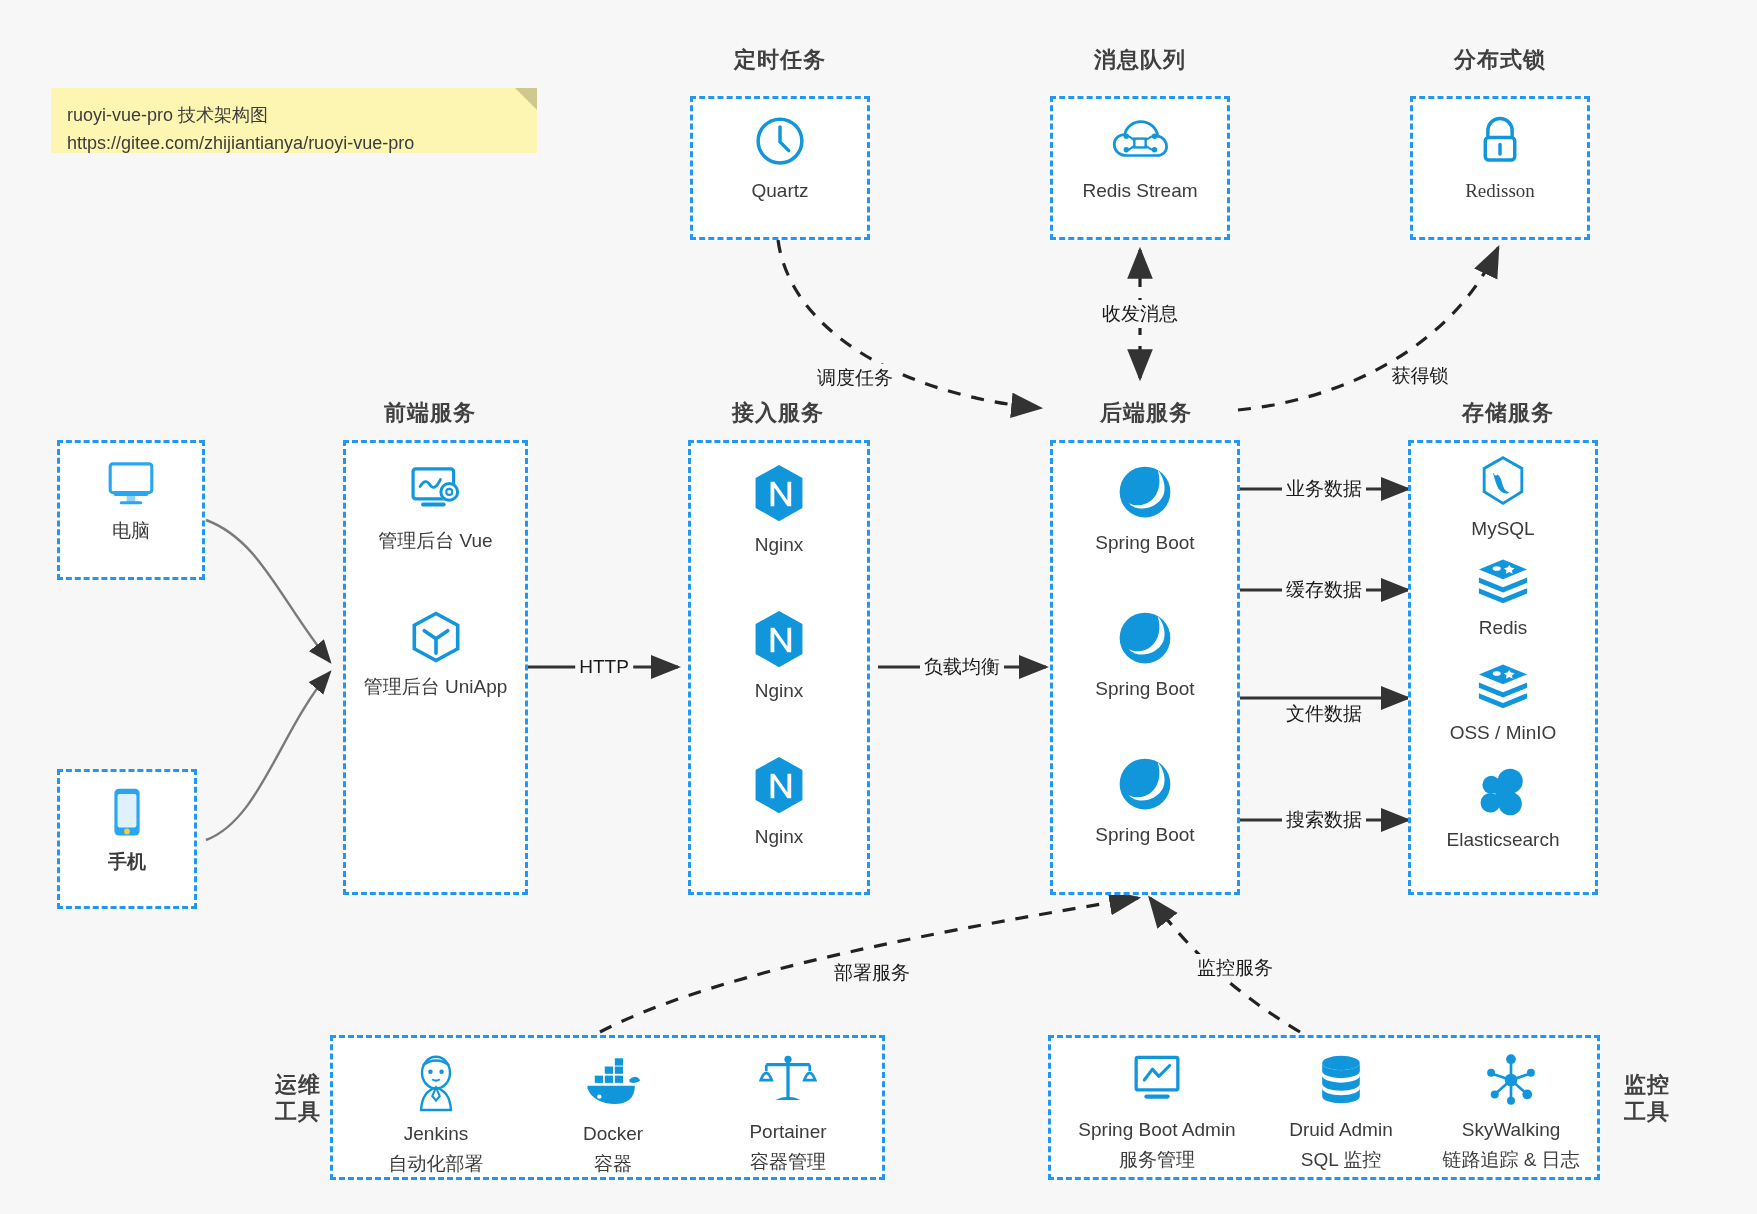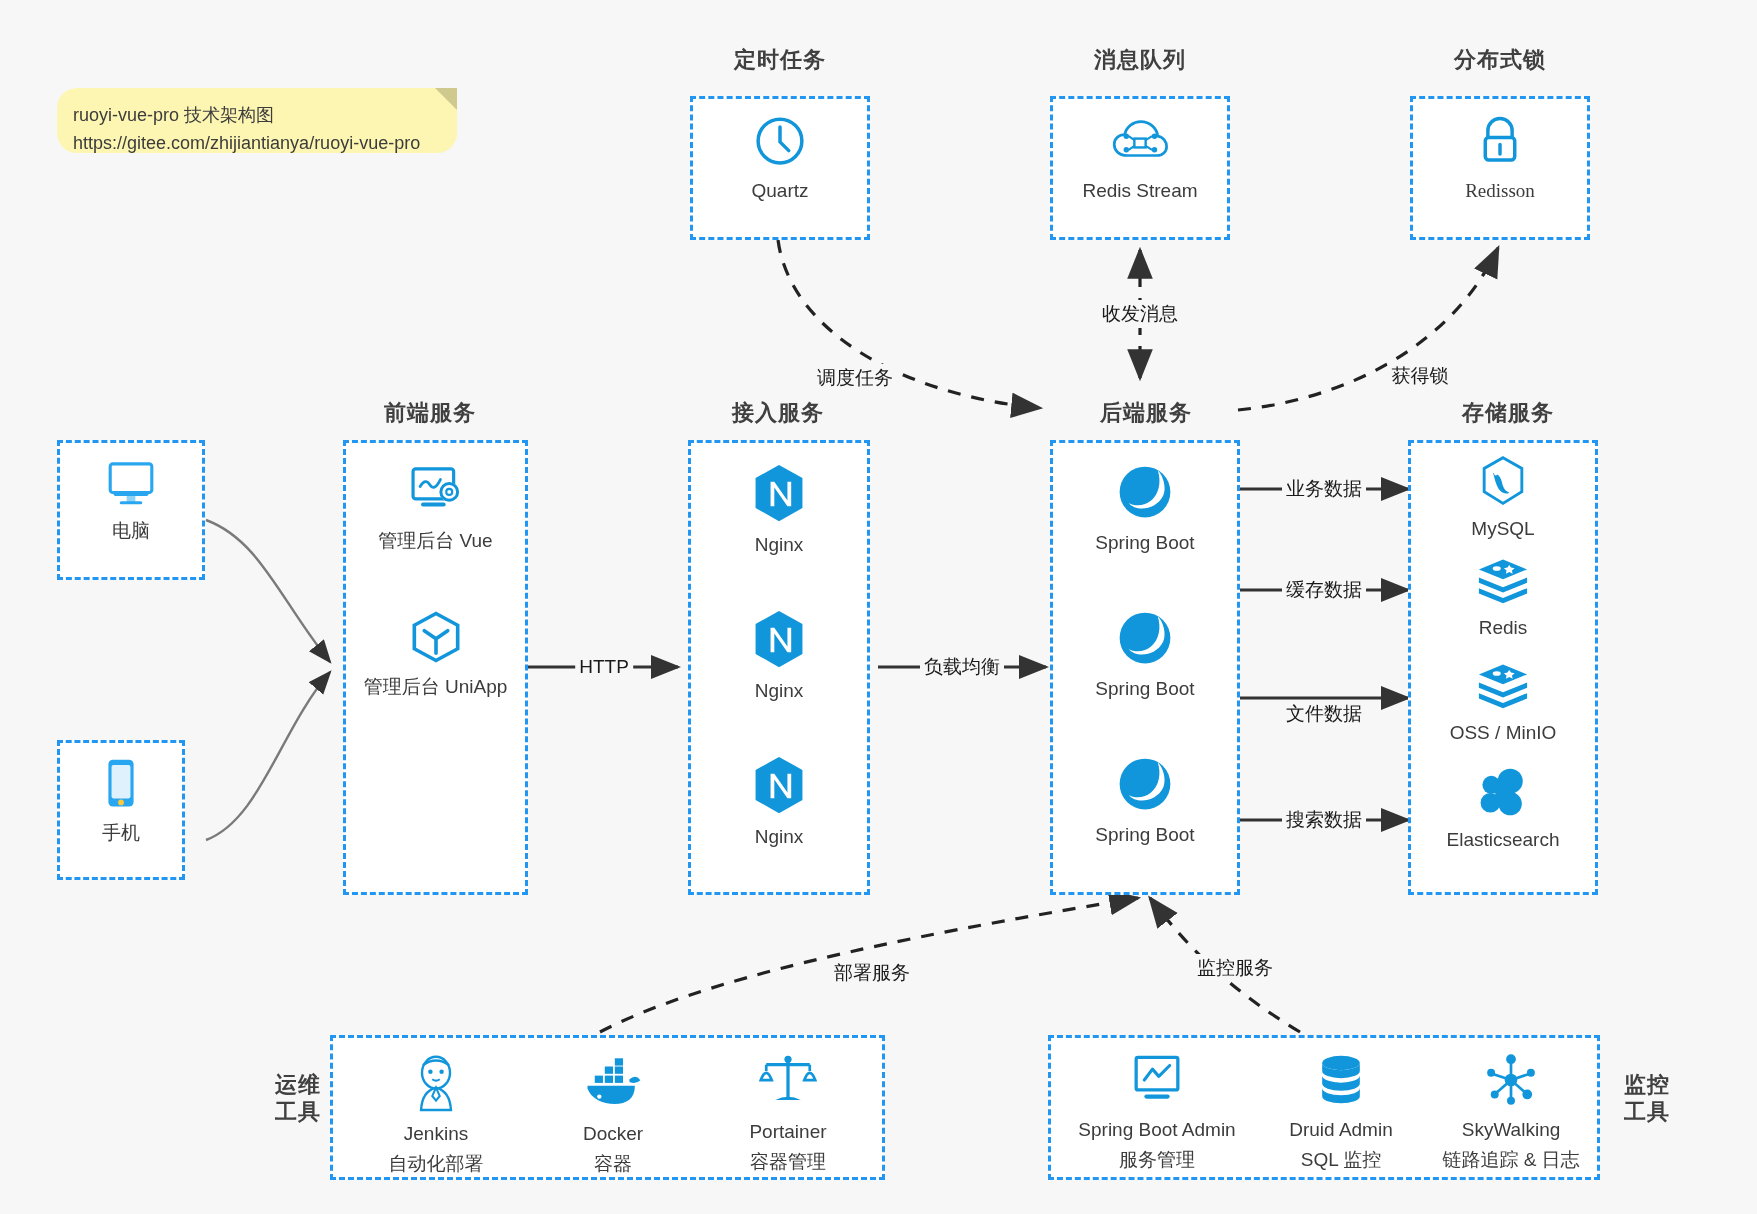--- a/index.html
+++ b/index.html
@@ -100,21 +100,21 @@
 
     <line x1="1140" y1="250" x2="1140" y2="378" stroke="#222" stroke-width="3.2" stroke-dasharray="13 11" marker-end="url(#arrow)" marker-start="url(#arrowback)"></line>
 
     <path d="M1238,410 C1340,400 1450,350 1498,248" fill="none" stroke="#222" stroke-width="3.2" stroke-dasharray="13 11" marker-end="url(#arrow)"></path>
 
     <path d="M600,1032 C700,980 880,940 1138,898" fill="none" stroke="#222" stroke-width="3.2" stroke-dasharray="13 11" marker-end="url(#arrow)"></path>
 
     <path d="M1300,1032 C1230,990 1190,950 1150,898" fill="none" stroke="#222" stroke-width="3.2" stroke-dasharray="13 11" marker-end="url(#arrow)"></path>
   </svg>
 
-  <div class="note" style="left:57px;top:88px;width:400px;height:65px;border-radius:20px;">
+  <div class="note" style="left:51px;top:88px;width:486px;height:65px;">
     <span class="fold"></span>
     <div>ruoyi-vue-pro 技术架构图</div>
     <div>https://gitee.com/zhijiantianya/ruoyi-vue-pro</div>
   </div>
 
   <div class="group-title" style="left:690px;top:45px;width:180px;">定时任务</div>
   <div class="group" style="left:690px;top:96px;width:180px;height:144px;">
     <div class="node" style="left:0;top:14px;width:100%;">
       <span class="ic">
         <svg width="56" height="56" viewBox="0 0 64 64">
@@ -165,21 +165,21 @@
           <rect x="8" y="8" width="48" height="33" rx="3" fill="none" stroke="#29a6f0" stroke-width="3.6"></rect>
           <rect x="12" y="41" width="40" height="4" rx="2" fill="#29a6f0"></rect>
           <rect x="27" y="45" width="10" height="7" fill="#8fd4f7"></rect>
           <rect x="19" y="51" width="26" height="3.6" rx="1.8" fill="#29a6f0"></rect>
         </svg>
       </span>
       <span class="cap">电脑</span>
     </div>
   </div>
 
-  <div class="group" style="left:57px;top:740px;width:128px;height:140px;">
+  <div class="group" style="left:57px;top:769px;width:140px;height:140px;font-weight:bold;">
     <div class="node" style="left:0;top:14px;width:100%;">
       <span class="ic">
         <svg width="40" height="54" viewBox="0 0 44 60">
           <rect x="8" y="3" width="28" height="52" rx="5" fill="#29a6f0"></rect>
           <rect x="11.5" y="9" width="21" height="37" rx="2" fill="#dff1fc"></rect>
           <circle cx="22" cy="50.5" r="3.2" fill="#ffc93c"></circle>
         </svg>
       </span>
       <span class="cap">手机</span>
     </div>

